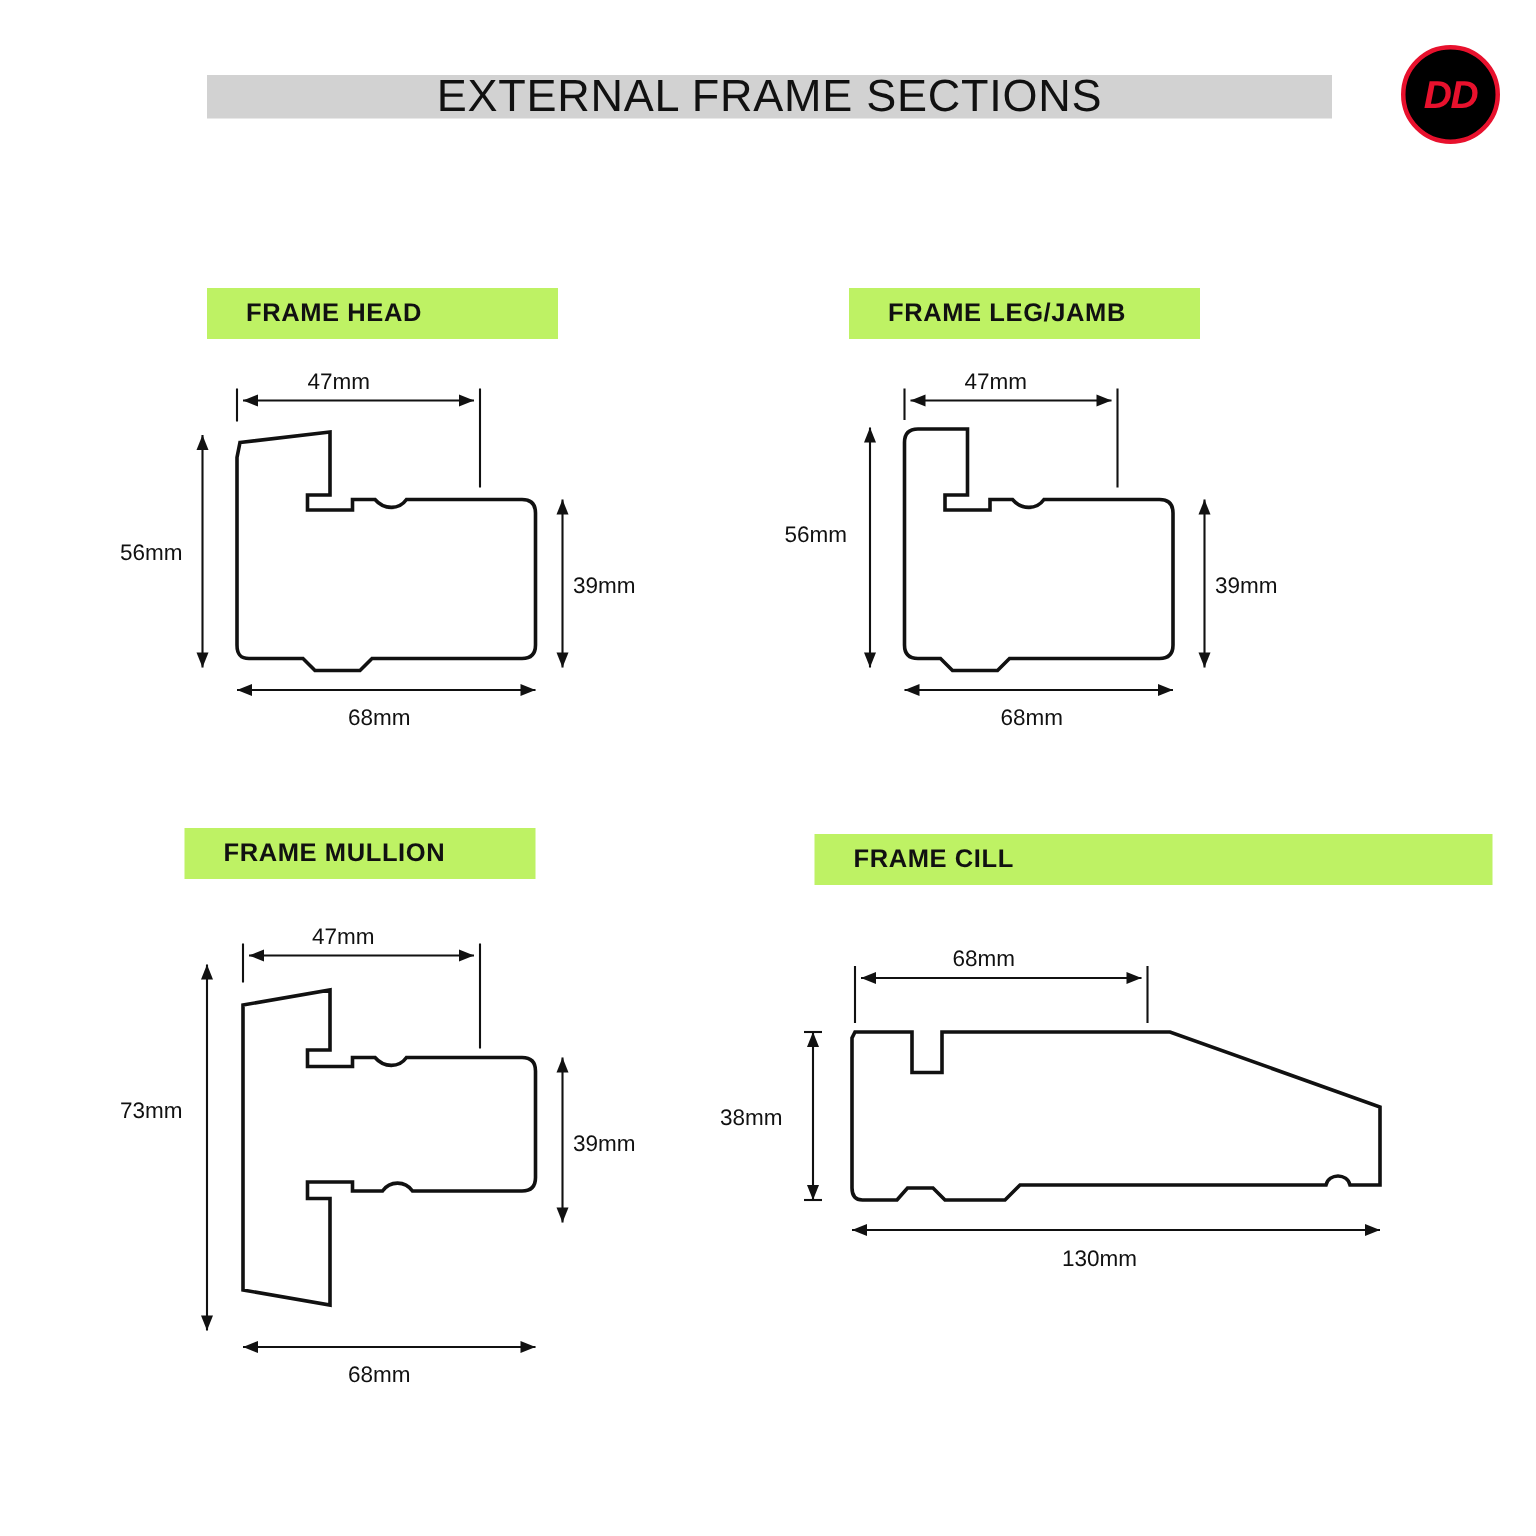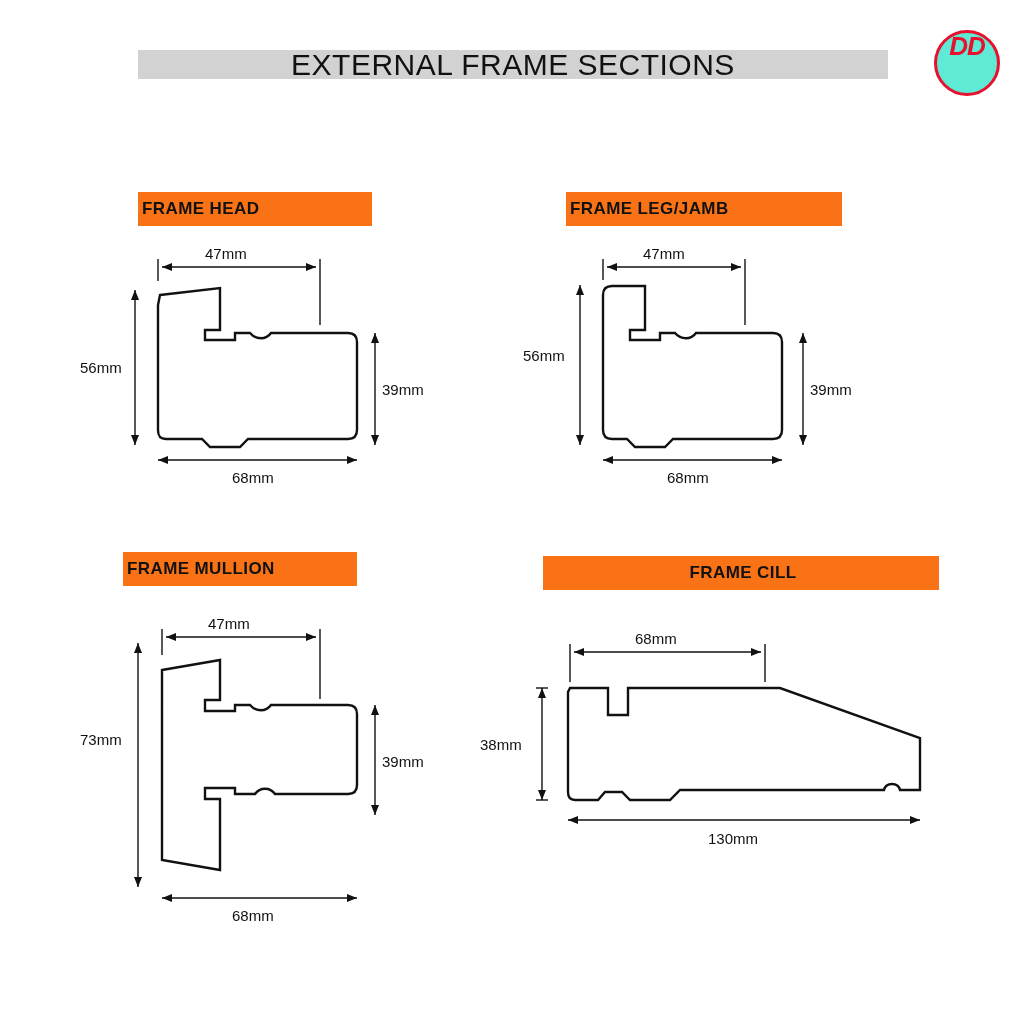--- a/index.html
+++ b/index.html
@@ -38,54 +38,55 @@
 
   .logo {
     position: absolute;
     right: 24px;
     top: 30px;
     width: 60px;
     height: 60px;
     border-radius: 50%;
     border: 3px solid #e8112d;
     display: flex;
+    align-items: center;
     justify-content: center;
-    background: #5eead4;
+    background: #000000;
   }
   .logo .logo-text {
     font-size: 26px;
     font-weight: bold;
     font-style: italic;
     color: #e8112d;
     letter-spacing: -1px;
     line-height: 1;
   }
 
   
   .sec-label {
     position: absolute;
-    background: #f97316;
+    background: #bef264;
     height: 34px;
     display: flex;
     align-items: center;
-    padding-left: 4px;
+    padding-left: 26px;
     box-sizing: border-box;
   }
   .sec-label span {
     font-size: 17px;
     font-weight: bold;
     letter-spacing: 0.4px;
     color: #111;
     white-space: nowrap;
   }
 
   #label-head     { left: 138px; top: 192px; width: 234px; }
-  #label-leg      { left: 566px; top: 192px; width: 276px; }
+  #label-leg      { left: 566px; top: 192px; width: 234px; }
   #label-mullion  { left: 123px; top: 552px; width: 234px; }
-  #label-cill     { left: 543px; top: 556px; width: 396px; justify-content: center; }
+  #label-cill     { left: 543px; top: 556px; width: 452px; }
 
   
   .draw {
     position: absolute;
   }
   svg { display: block; overflow: visible; }
 
   .outline {
     fill: none;
     stroke: #111111;

